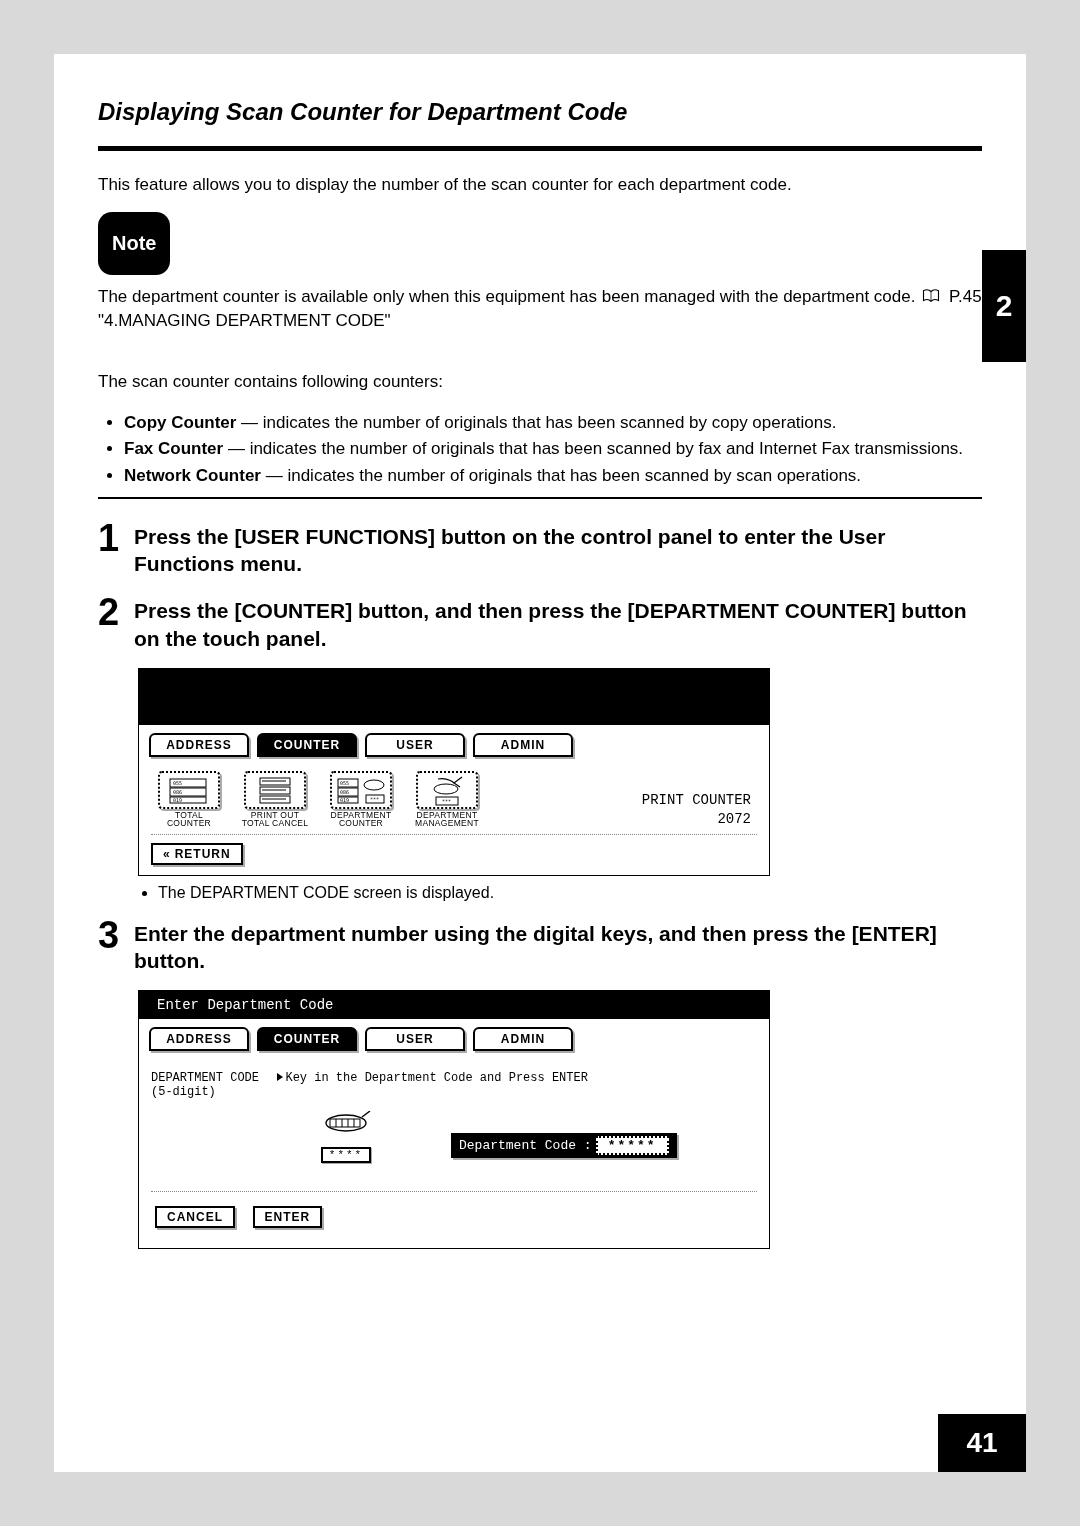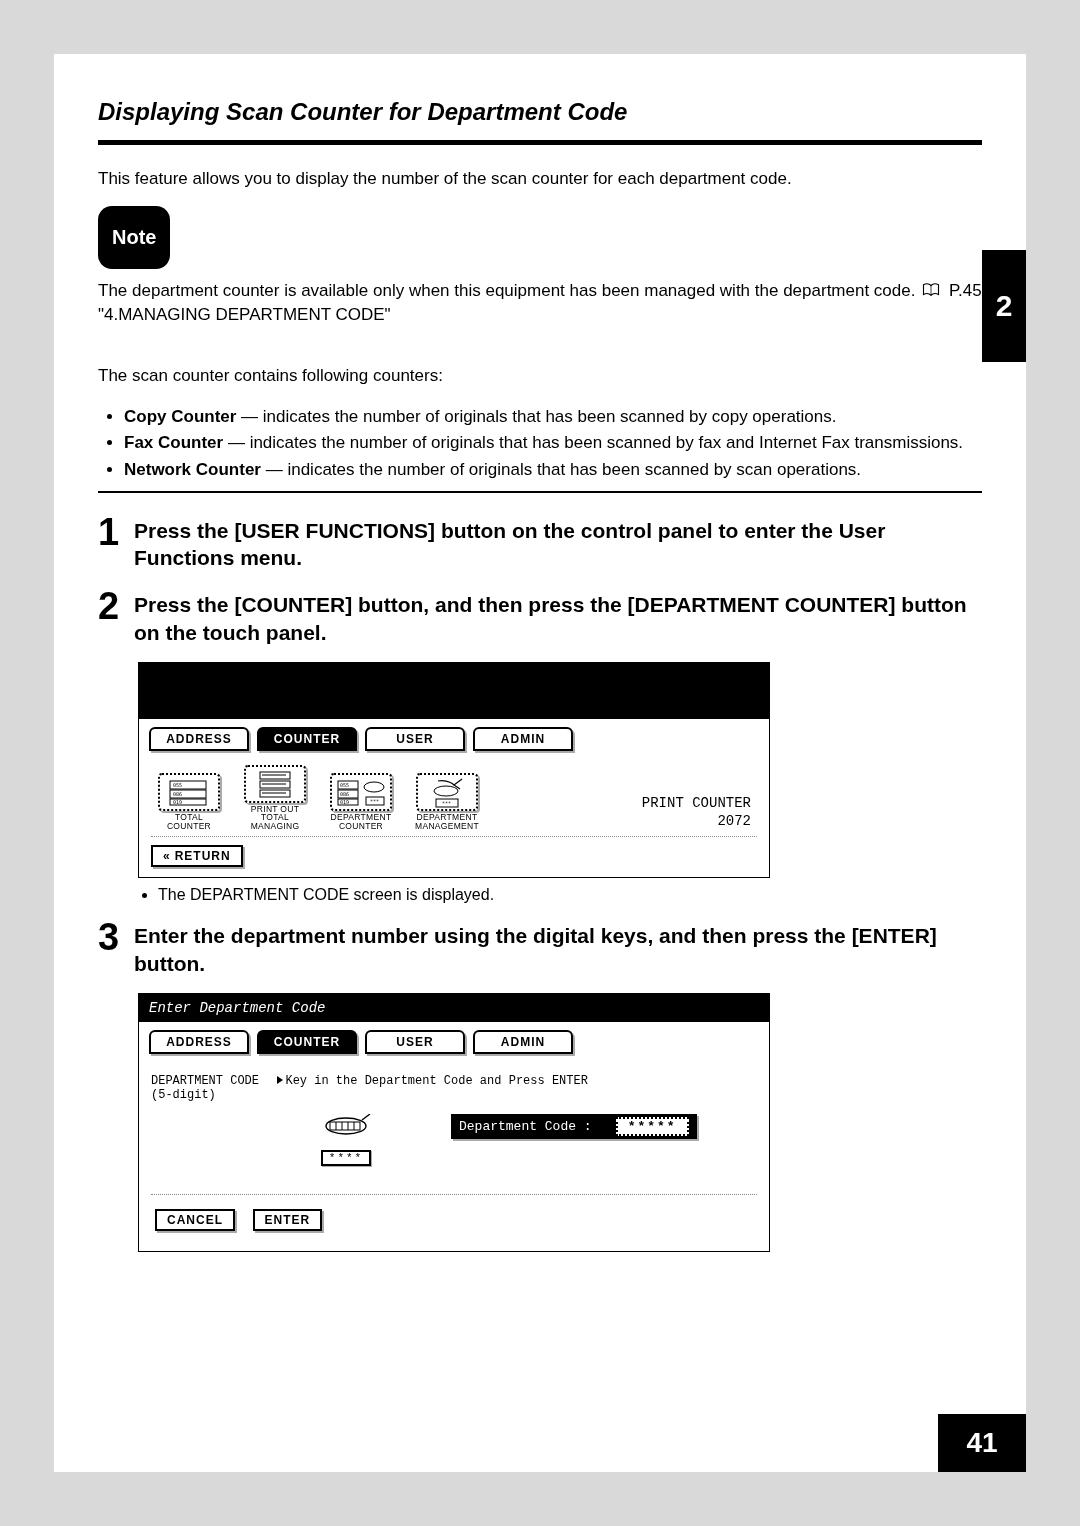--- a/index.html
+++ b/index.html
@@ -14,21 +14,21 @@
   .sheet {
     background: #fff;
     min-height: 1418px;
     padding: 44px 44px 0 44px;
     position: relative;
   }
   .section-title {
     font-size: 24px;
     font-weight: bold;
     font-style: italic;
-    margin-bottom: 14px;
+    margin-bottom: 20px;
   }
   .thick-hr {
     border: none;
     border-top: 5px solid #000;
     margin-bottom: 22px;
   }
   .intro {
     font-size: 17px;
     line-height: 1.4;
     margin-bottom: 15px;
@@ -232,22 +232,23 @@
     letter-spacing: 2px;
     box-shadow: 1px 1px 0 #aaa;
   }
   .dc-field {
     background: #000;
     color: #fff;
     font-size: 13px;
     padding: 3px 8px;
     display: inline-flex;
     align-items: center;
-    gap: 24px;
+    gap: 4px;
     box-shadow: 2px 2px 0 #aaa;
+    margin-top: 22px;
   }
   .dc-field .val {
     background: #fff;
     color: #000;
     border: 2px dotted #000;
     padding: 0 10px;
     letter-spacing: 2px;
     font-weight: bold;
   }
   .panel2-btns {
@@ -364,21 +365,21 @@
               <svg viewBox="0 0 60 36" width="60" height="36">
                 <rect x="14" y="5" width="30" height="7" fill="none" stroke="#000"></rect>
                   <line x1="16" y1="8" x2="40" y2="8" stroke="#000"></line>
                 <rect x="14" y="14" width="30" height="7" fill="none" stroke="#000"></rect>
                   <line x1="16" y1="17" x2="40" y2="17" stroke="#000"></line>
                 <rect x="14" y="23" width="30" height="7" fill="none" stroke="#000"></rect>
                   <line x1="16" y1="26" x2="40" y2="26" stroke="#000"></line>
               </svg>
             </div>
             <div class="ib-label">
-              <span>PRINT OUT</span><br><span>TOTAL MANAGING</span>
+              <span>PRINT OUT</span><br><span>TOTAL CANCEL</span>
             </div>
           </div>
           <div class="icon-btn">
             <div class="ib-img">
               <svg viewBox="0 0 60 36" width="60" height="36">
                 <rect x="6" y="6" width="20" height="8" fill="none" stroke="#000"></rect>
                   <text x="8" y="12" font-size="5" font-family="monospace">055</text>
                 <rect x="6" y="15" width="20" height="8" fill="none" stroke="#000"></rect>
                   <text x="8" y="21" font-size="5" font-family="monospace">086</text>
                 <rect x="6" y="24" width="20" height="6" fill="none" stroke="#000"></rect>
@@ -422,21 +423,21 @@
     
     <div class="step">
       <div class="step-num">3</div>
       <div class="step-body">
         <div class="step-title">Enter the department number using the digital keys, and then press the [ENTER] button.</div>
       </div>
     </div>
 
     
     <div class="panel">
-      <div class="black-bar" style="min-height:28px;padding:6px 10px;font-style:italic;">
+      <div class="black-bar" style="min-height:28px;padding:6px 18px;">
         <span>Enter Department Code</span>
       </div>
       <div class="tabs">
         <div class="tabs-row">
           <div class="tab-btn">ADDRESS</div>
           <div class="tab-btn active">COUNTER</div>
           <div class="tab-btn">USER</div>
           <div class="tab-btn">ADMIN</div>
         </div>
       </div>

